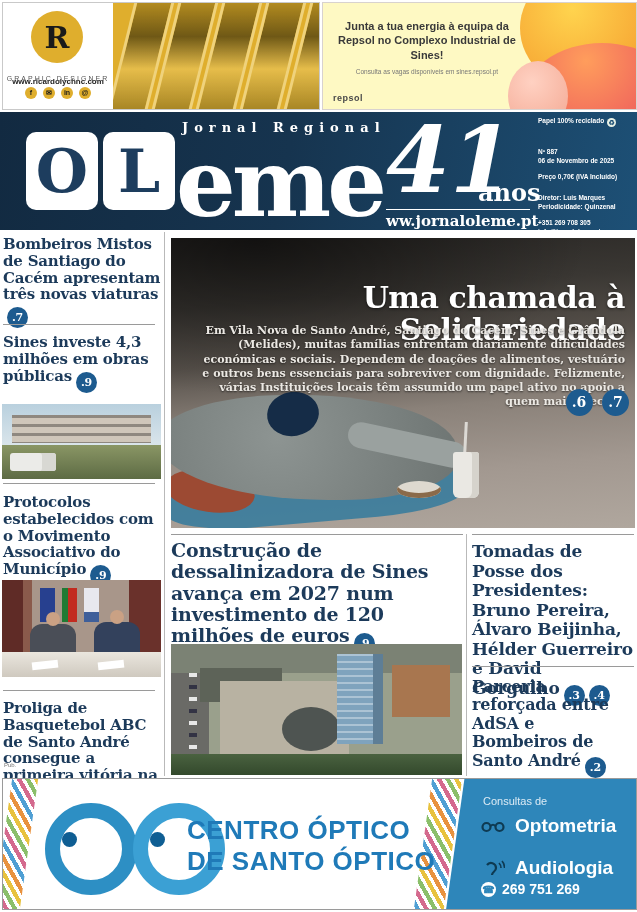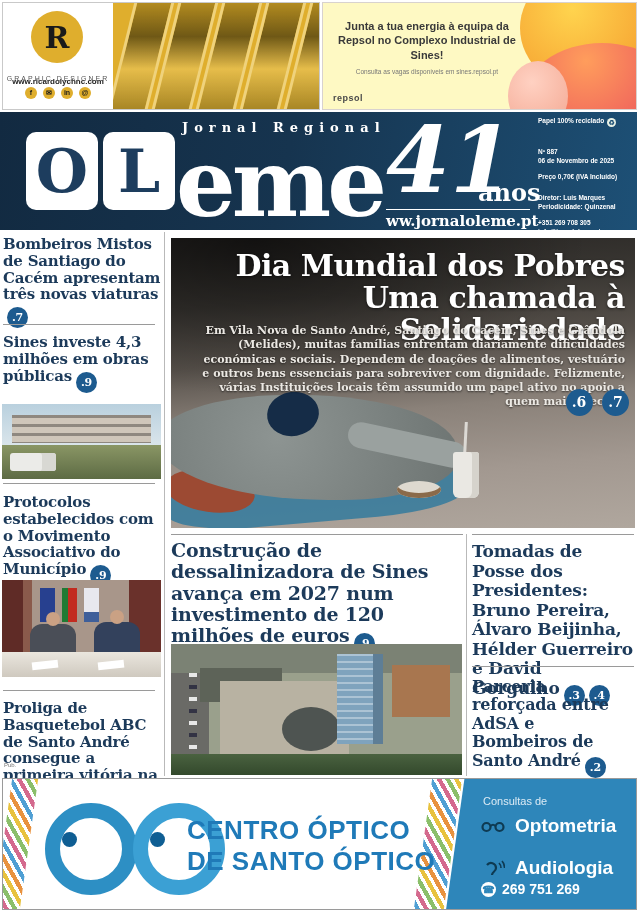--- a/index.html
+++ b/index.html
@@ -298,21 +298,21 @@
       <div class="ld-red"></div>
       <div class="ld-blanket"></div>
       <div class="ld-hat"></div>
       <div class="ld-arm"></div>
       <div class="ld-hand"></div>
       <div class="ld-straw"></div>
       <div class="ld-cup"></div>
       <div class="ld-bowl"></div>
       <div class="lead-vig"></div>
       <h1 class="lead-h" style="margin:0;">
-        <span>Dia Mundial dos Pobres</span><br>
+        <br>
         <span>Uma chamada à Solidariedade</span>
       </h1>
       <p class="lead-lede" style="margin:0;">Em Vila Nova de Santo André, Santiago do Cacém, Sines e Grândola (Melides), muitas famílias enfrentam diariamente dificuldades económicas e sociais. Dependem de doações de alimentos, vestuário e outros bens essenciais para sobreviver com dignidade. Felizmente, várias Instituições locais têm assumido um papel ativo no apoio a quem mais precisa.</p>
       <div class="lead-badges">
         <span class="badge big">.6</span>
         <span class="badge big">.7</span>
       </div>
     </section>
 
     <div class="hline" style="left:171px;top:302px;width:292px;"></div>

